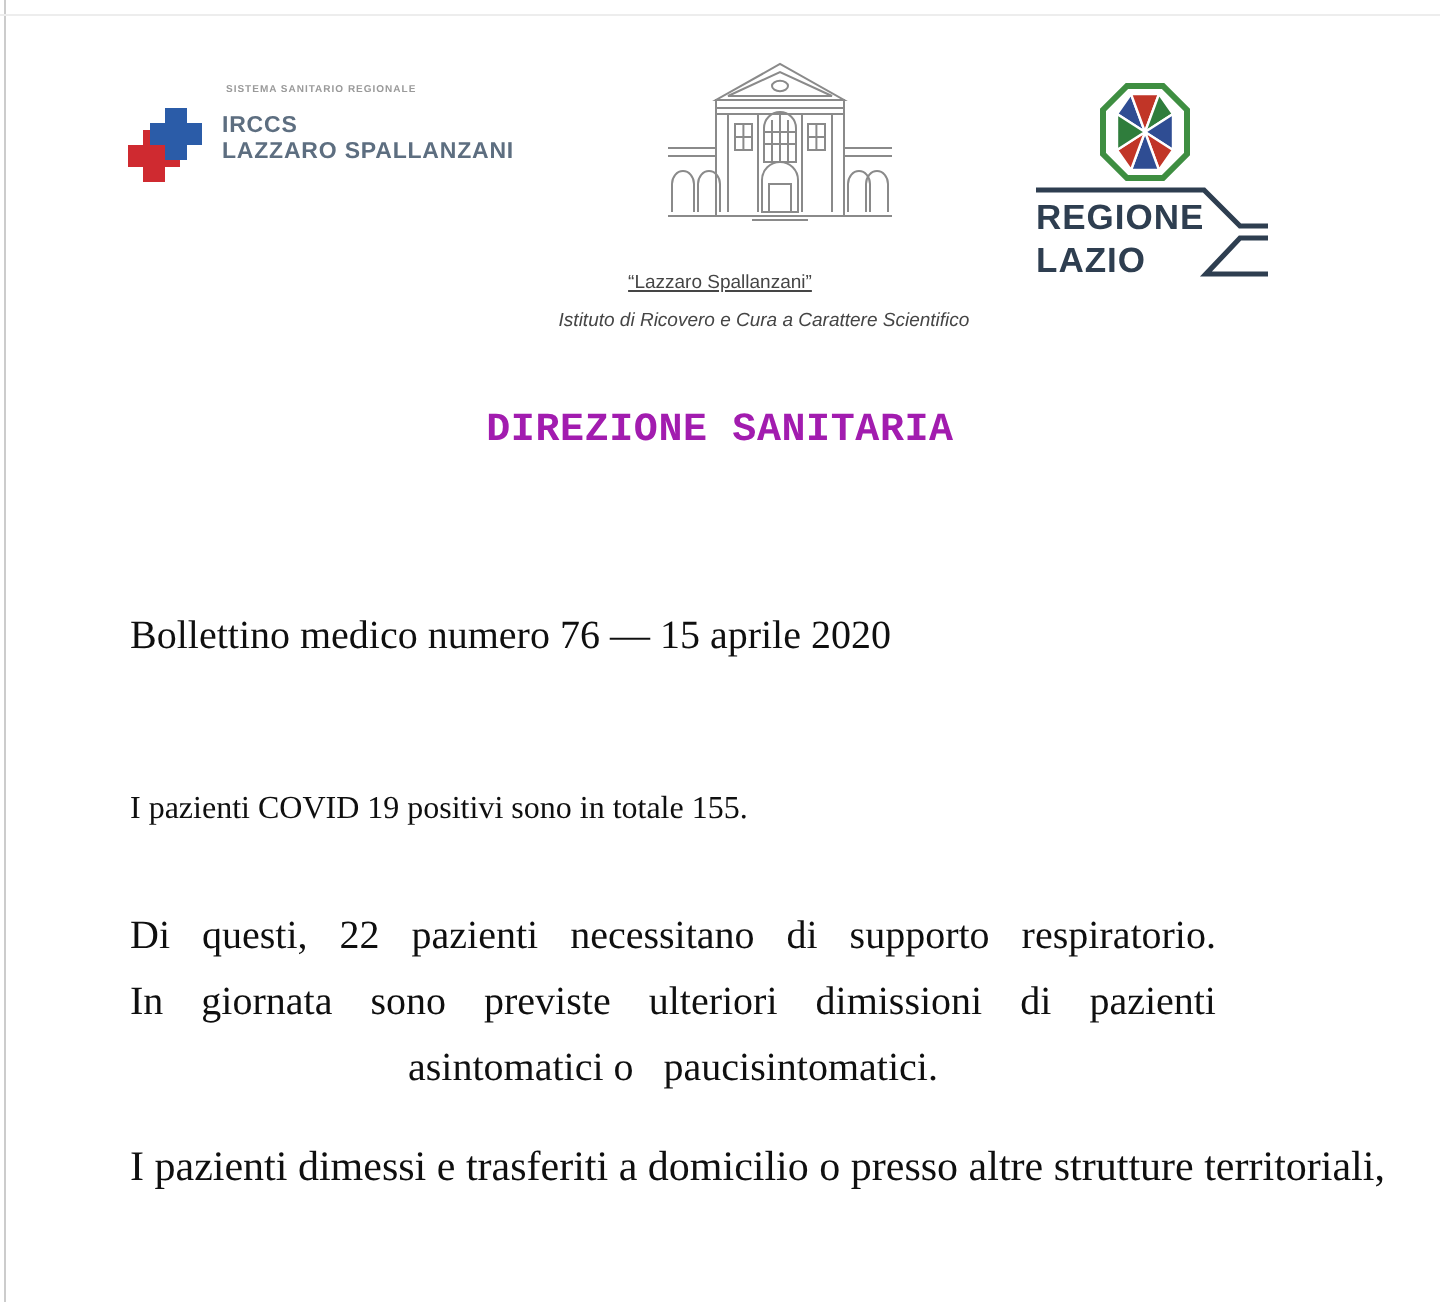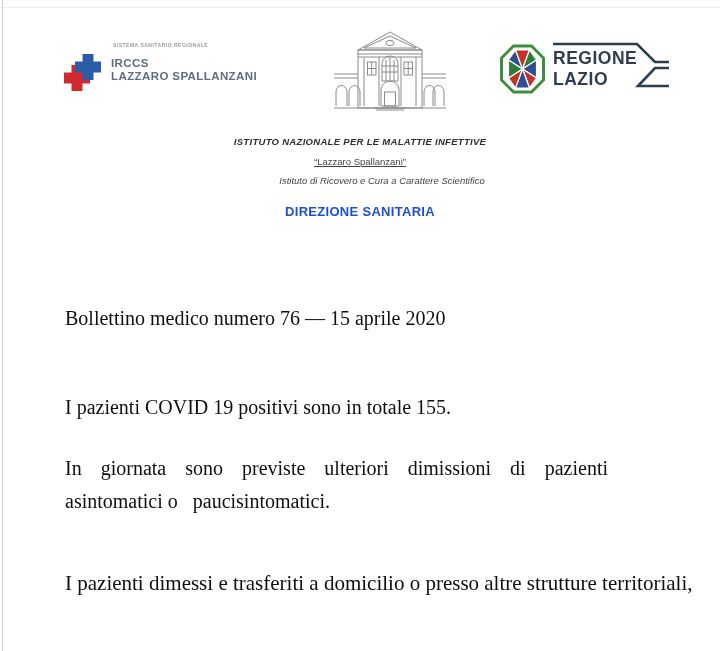--- a/index.html
+++ b/index.html
@@ -16,45 +16,45 @@
 
   
   .irccs-logo{position:absolute;left:62px;top:40px;display:flex;align-items:flex-start;}
   .irccs-cross{margin-top:12px;}
   .irccs-text{margin-left:7px;font-family:"Liberation Sans","DejaVu Sans",sans-serif;}
   .ssr-label{font-size:5px;letter-spacing:.5px;color:#9a9a9a;margin:2px 0 9px 2px;font-weight:bold;}
   .irccs-line{font-size:11.5px;line-height:13px;color:#5d6e80;letter-spacing:.4px;font-weight:bold;}
 
   .building{position:absolute;left:334px;top:26px;}
 
-  .regione-logo{position:absolute;left:499px;top:40px;display:flex;align-items:flex-end;}
+  .regione-logo{position:absolute;left:511px;top:40px;display:flex;align-items:center;flex-direction:column;}
   .regione-emblem{margin-top:1px;}
   .regione-logotype{margin-left:5px;}
 
   
   .institute{
     position:absolute;left:0;right:0;top:136px;text-align:center;
     font-family:"Liberation Sans","DejaVu Sans",sans-serif;color:#3a3a3a;
   }
   .inst-line1{font-size:9.5px;font-weight:bold;font-style:italic;letter-spacing:.3px;margin-bottom:9px;color:#2f2f2f;}
   .inst-line2{font-size:9.5px;margin-bottom:8px;color:#454545;text-decoration:underline;}
   .inst-line3{font-size:9.5px;font-style:italic;color:#454545;margin-left:44px;}
   .department{
     position:absolute;left:0;right:0;top:204px;text-align:center;
-    font-family:Liberation Sans, sans-serif;
-    font-size:13px;font-weight:bold;letter-spacing:.3px;color:#1d4ed8;
+    font-family:Liberation Mono, monospace;
+    font-size:20px;font-weight:bold;letter-spacing:.3px;color:#a21caf;
   }
 
   
   .b-title{position:absolute;left:65px;top:307px;font-size:20px;color:#0f0f0f;}
-  .b-par1{position:absolute;left:65px;top:396px;font-size:20px;color:#0f0f0f;}
+  .b-par1{position:absolute;left:65px;top:396px;font-size:16px;color:#0f0f0f;}
   .b-par2{position:absolute;left:65px;top:452px;width:543px;font-size:20px;color:#0f0f0f;}
   .b-par2 .line{line-height:33px;}
   .b-par2 .just{text-align:justify;text-align-last:justify;}
-  .b-par2 .last{white-space:pre-wrap;}
+  .b-par2 .last{white-space:pre-wrap;text-align:center;}
   .b-par3{position:absolute;left:65px;top:567px;width:650px;font-size:21px;color:#0f0f0f;}
   .b-par3 .line{line-height:33px;white-space:nowrap;}
 </style>
 </head>
 <body>
 
 <div class="page">
   <div class="edge-left"></div>
   <div class="edge-top"></div>
 
@@ -127,31 +127,31 @@
     <svg class="regione-logotype" width="118" height="54" viewBox="0 0 118 54">
       <path d="M2,4 H86 L104,22 H118" stroke="#2e3e50" stroke-width="2.6" fill="none"></path>
       <path d="M118,28 H104 L87,46 H118" stroke="#2e3e50" stroke-width="2.6" fill="none"></path>
       <text x="2" y="23" font-family="Liberation Sans, DejaVu Sans, sans-serif" font-size="17.5" font-weight="bold" fill="#2e3e50" letter-spacing="0.5"></text>
       <text x="2" y="23.5" font-family="Liberation Sans, DejaVu Sans, sans-serif" font-size="17.5" font-weight="bold" fill="#2e3e50" letter-spacing="0.5">REGIONE</text>
       <text x="2" y="45" font-family="Liberation Sans, DejaVu Sans, sans-serif" font-size="17.5" font-weight="bold" fill="#2e3e50" letter-spacing="0.5">LAZIO</text>
     </svg>
   </div>
 
   <div class="institute">
-    <div class="inst-line1">ISTITUTO NAZIONALE PER LE MALATTIE INFETTIVE</div>
     <div class="inst-line2">“Lazzaro Spallanzani”</div>
     <div class="inst-line3">Istituto di Ricovero e Cura a Carattere Scientifico</div>
   </div>
   <div class="department">DIREZIONE SANITARIA</div>
 
   <div class="b-title">Bollettino medico numero 76 — 15 aprile 2020</div>
 
   <div class="b-par1">I pazienti COVID 19 positivi sono in totale 155.</div>
 
   <div class="b-par2">
+    <div class="line just">Di questi, 22 pazienti necessitano di supporto respiratorio.</div>
     <div class="line just">In giornata sono previste ulteriori dimissioni di pazienti</div>
     <div class="line last">asintomatici o   paucisintomatici.</div>
   </div>
 
   <div class="b-par3">
     <div class="line">I pazienti dimessi e trasferiti a domicilio o presso altre strutture territoriali,</div>
   </div>
 </div>
 
 </body></html>

